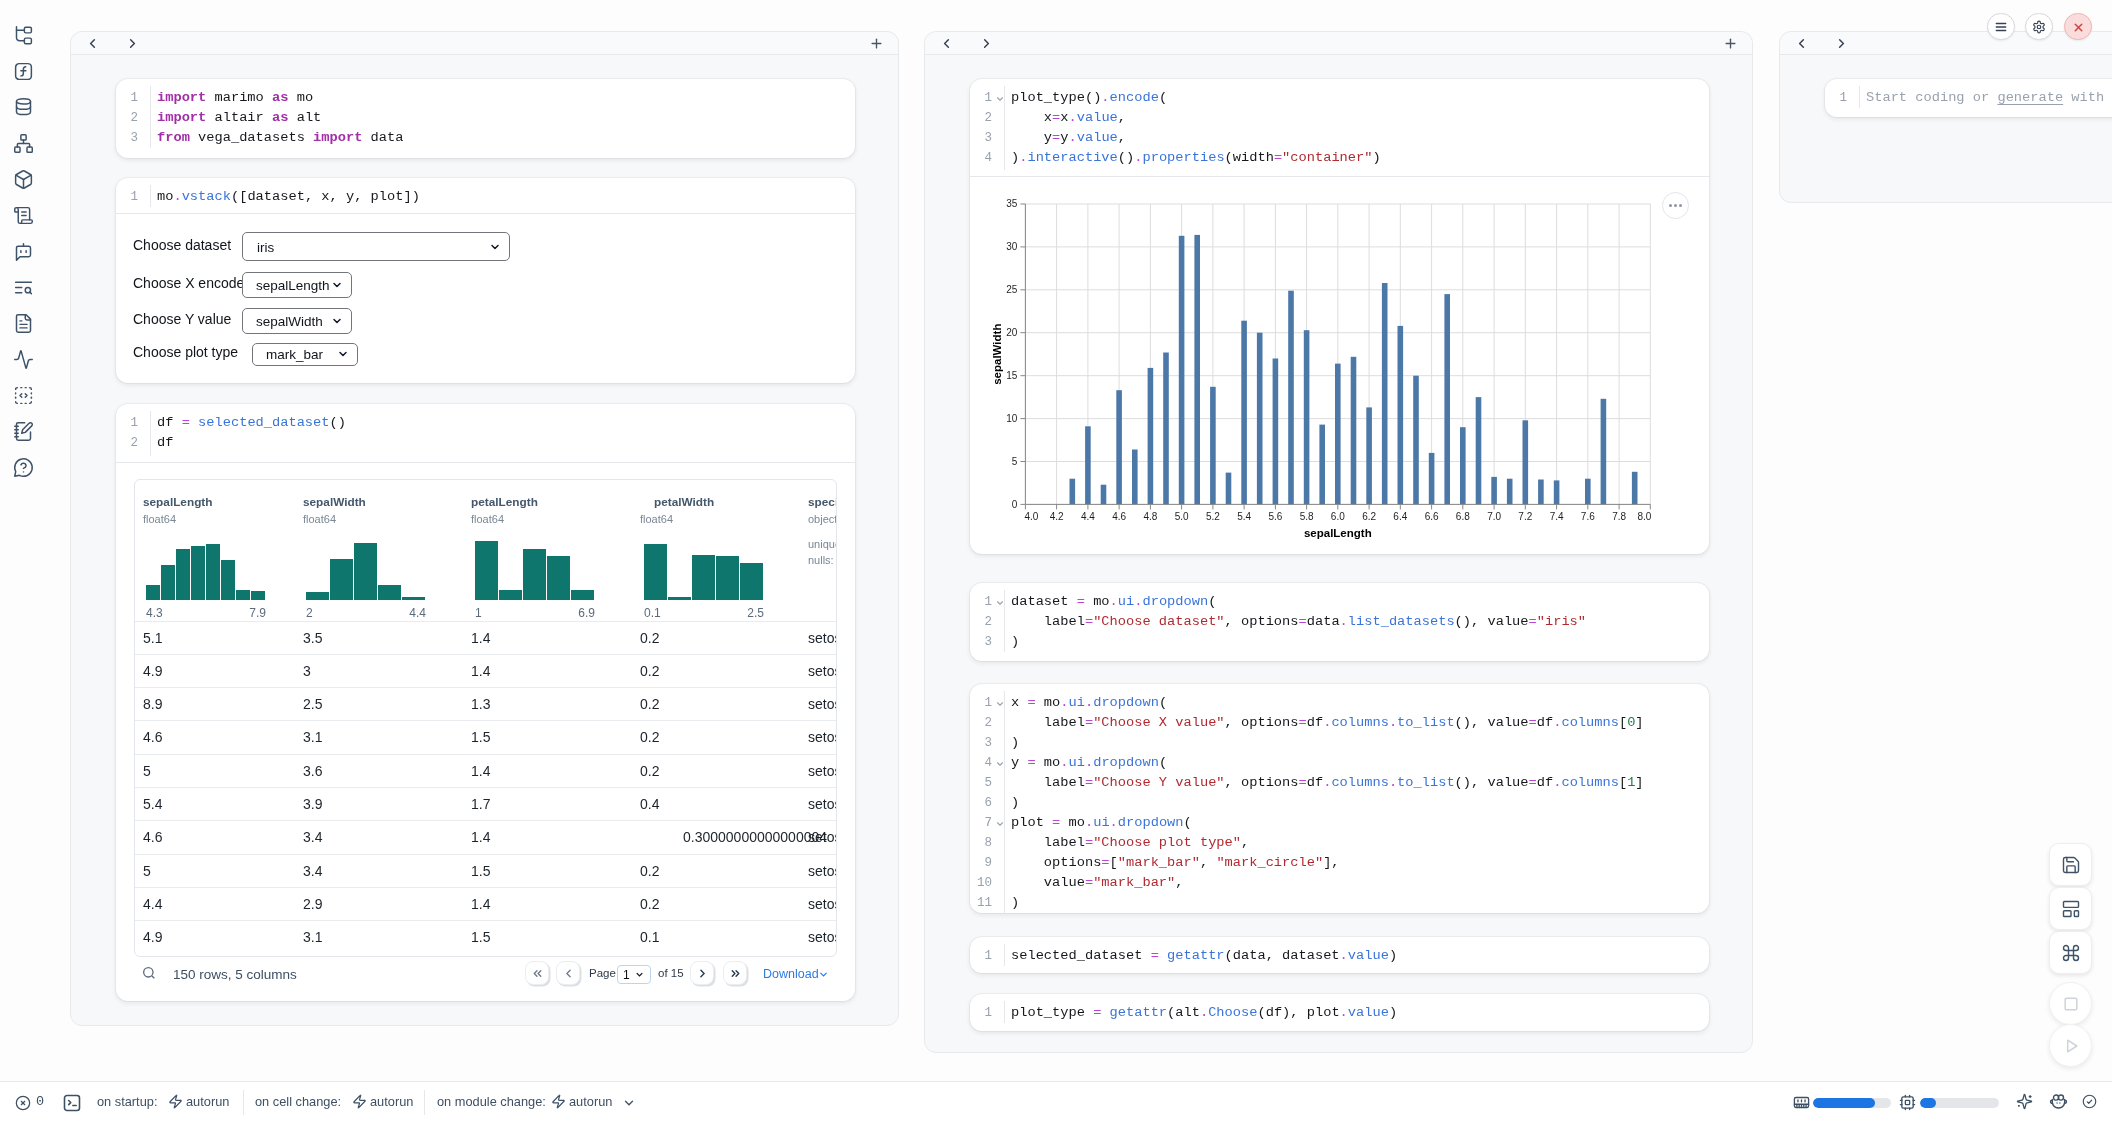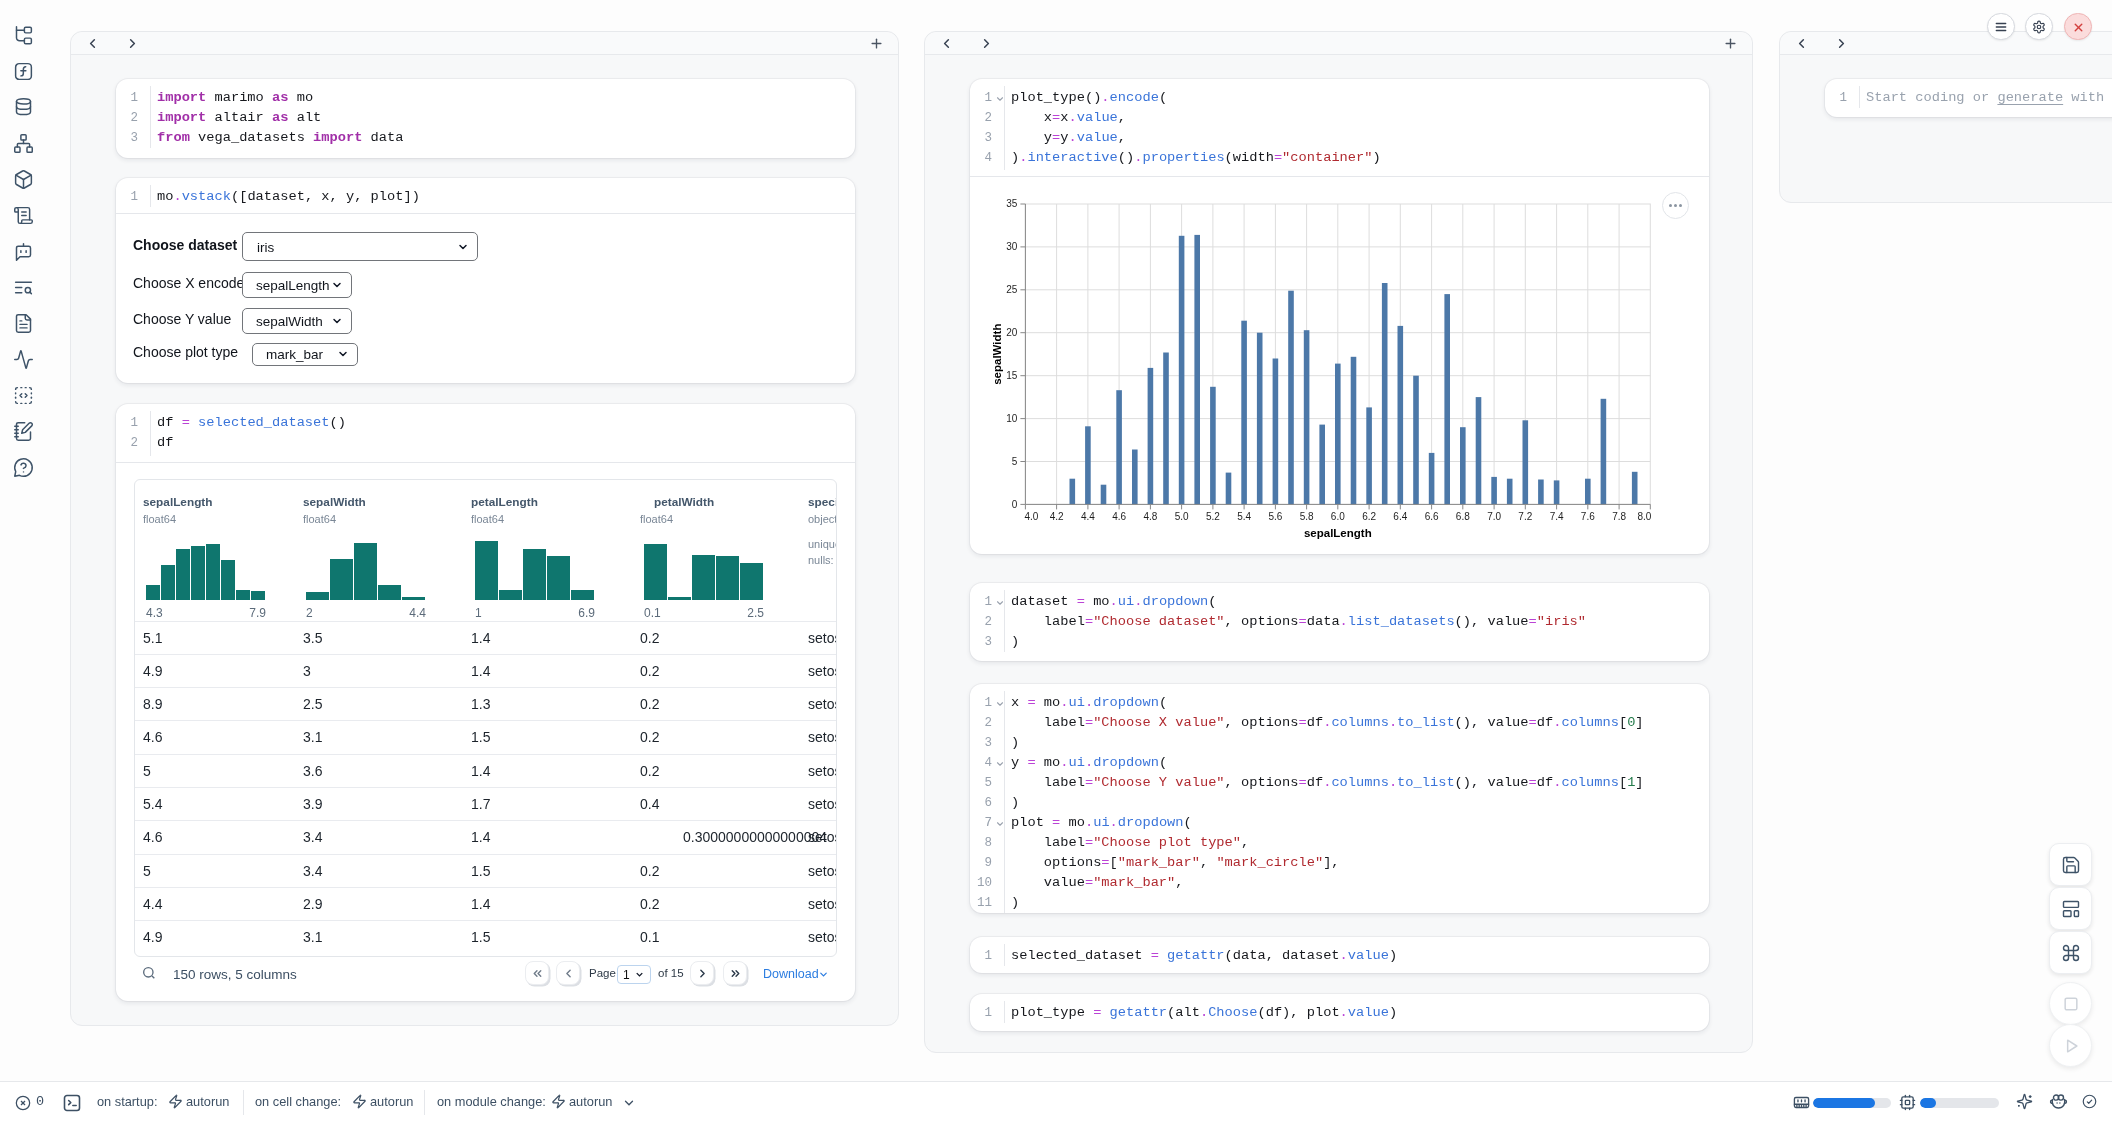--- a/index.html
+++ b/index.html
@@ -186,22 +186,22 @@
       <div class="cl"><span class="n">2</span><span class="ct"><span class="k">import</span> altair <span class="k">as</span> alt</span></div>
       <div class="cl"><span class="n">3</span><span class="ct"><span class="k">from</span> vega_datasets <span class="k">import</span> data</span></div>
     </div>
   </div>
 <div class="cell" style="left:116px;top:178px;width:739px;height:205px;">
     <div class="codearea" style="height:35px">
       <div class="gutline"></div>
       <div class="cl"><span class="n">1</span><span class="ct">mo<span class="o">.</span><span class="f">vstack</span>([dataset, x, y, plot])</span></div>
     </div>
     <div class="out" style="top:35px;bottom:0;">
-      <div class="ddlab" style="left:17px;top:22.5px;font-weight:bold;">Choose dataset</div>
-      <div class="ddbox" style="left:126px;top:18px;width:236px;height:29px;">
+      <div class="ddlab" style="left:17px;top:22.5px;">Choose dataset</div>
+      <div class="ddbox" style="left:126px;top:18px;width:268px;height:29px;">
         <span class="ddtext" style="left:14px;">iris</span>
         <svg class="ddchev" width="12" height="12" viewBox="0 0 24 24" fill="none" stroke="#111827" stroke-width="3" stroke-linecap="round" stroke-linejoin="round">
           <path d="m6 9 6 6 6-6"></path>
         </svg>
       </div>
       <div class="ddlab" style="left:17px;top:61.0px;">Choose X encode</div>
       <div class="ddbox" style="left:126px;top:58px;width:110px;height:26px;">
         <span class="ddtext" style="left:13px;">sepalLength</span>
         <svg class="ddchev" width="12" height="12" viewBox="0 0 24 24" fill="none" stroke="#111827" stroke-width="3" stroke-linecap="round" stroke-linejoin="round">
           <path d="m6 9 6 6 6-6"></path>

